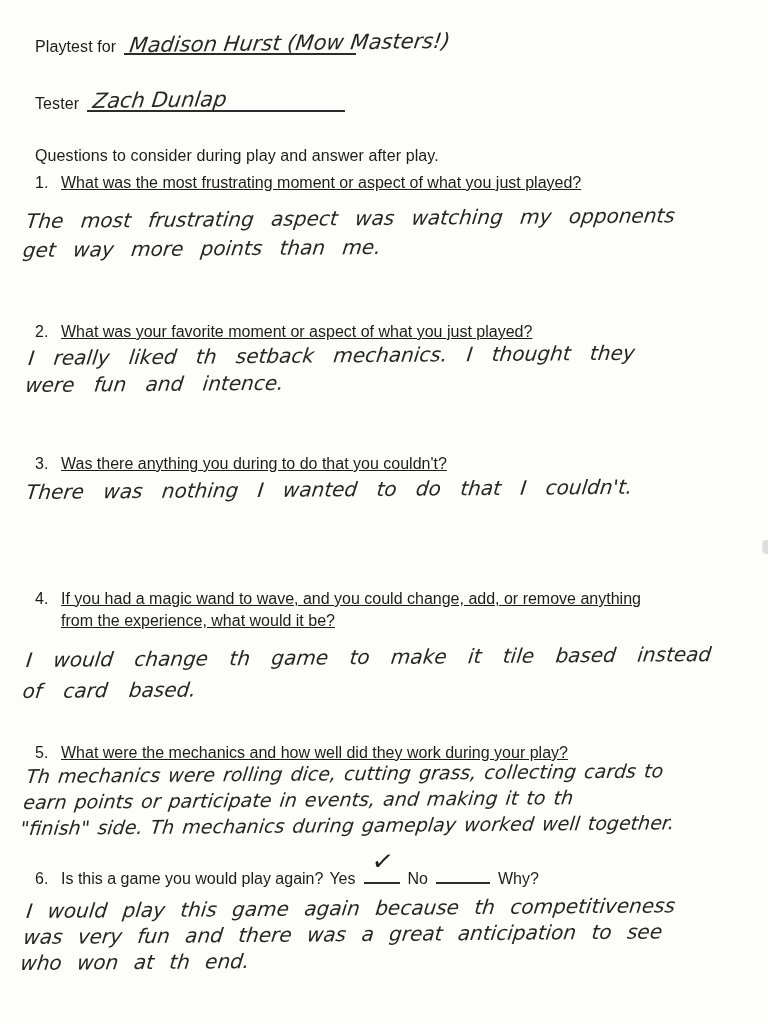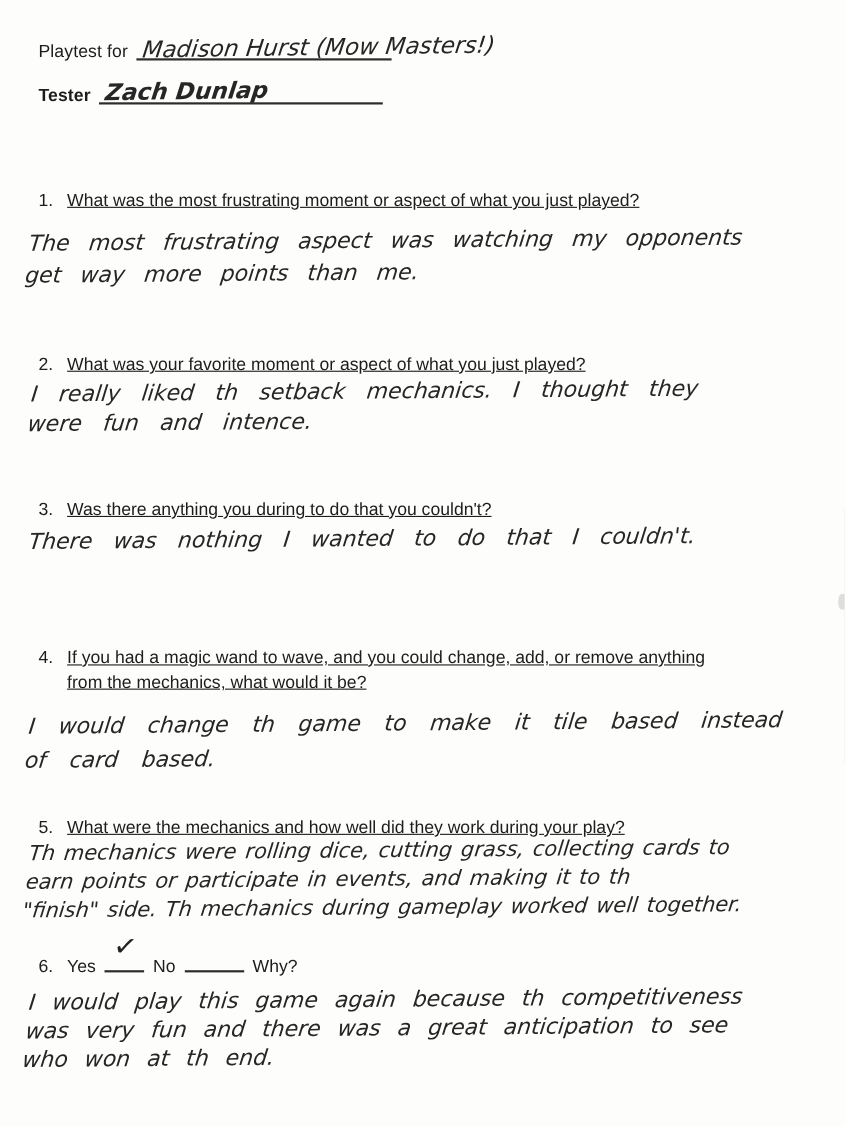--- a/index.html
+++ b/index.html
@@ -84,25 +84,26 @@
 </head>
 <body>
 
 <div class="page">
 
   <div class="abs header-row" style="left:35px;top:33px;">
     <span class="label">Playtest for</span>
     <span class="blank" style="width:232px;"><span class="hw header-hw">Madison Hurst (Mow Masters!)</span></span>
   </div>
 
-  <div class="abs header-row" style="left:35px;top:73px;font-weight:bold;">
+  <div class="abs header-row" style="left:35px;top:90px;">
     <span class="label">Tester</span>
     <span class="blank" style="width:258px;"><span class="hw header-hw">Zach Dunlap</span></span>
   </div>
 
+  <div class="abs label" style="left:35px;top:147px;">Questions to consider during play and answer after play.</div>
 
   <div class="abs question" style="left:35px;top:172px;">
     <span class="qnum">1.</span>
     <span class="qtext">What was the most frustrating moment or aspect of what you just played?</span>
   </div>
   <div class="abs answer hw a1" style="left:28px;top:207px;">
     <div>The most frustrating aspect was watching my opponents</div>
     <div>get way more points than me.</div>
   </div>
 
@@ -118,39 +119,40 @@
   <div class="abs question" style="left:35px;top:453px;">
     <span class="qnum">3.</span>
     <span class="qtext">Was there anything you during to do that you couldn't?</span>
   </div>
   <div class="abs answer hw a3" style="left:28px;top:478px;">
     <div>There was nothing I wanted to do that I couldn't.</div>
   </div>
 
   <div class="abs question" style="left:35px;top:588px;">
     <span class="qnum">4.</span>
-    <span class="qtext wrap">If you had a magic wand to wave, and you could change, add, or remove anything from the mechanics, what would it be?</span>
+    <span class="qtext wrap">If you had a magic wand to wave, and you could change, add, or remove anything from the experience, what would it be?</span>
   </div>
   <div class="abs answer hw a4" style="left:28px;top:645px;">
     <div>I would change th game to make it tile based instead</div>
     <div>of card based.</div>
   </div>
 
   <div class="abs question" style="left:35px;top:742px;">
     <span class="qnum">5.</span>
     <span class="qtext">What were the mechanics and how well did they work during your play?</span>
   </div>
   <div class="abs answer hw a5" style="left:28px;top:763px;">
     <div>Th mechanics were rolling dice, cutting grass, collecting cards to</div>
     <div>earn points or participate in events, and making it to th</div>
     <div>"finish" side. Th mechanics during gameplay worked well together.</div>
   </div>
 
   <div class="abs q6-line" style="left:35px;top:868px;">
     <span class="qnum">6.</span>
+    <span class="piece">Is this a game you would play again?</span>
     <span class="piece">Yes</span>
     <span class="inline-blank yes-blank">
         <span class="check hw">✓</span>
       </span>
     <span class="piece">No</span>
     <span class="inline-blank no-blank"></span>
     <span class="piece">Why?</span>
   </div>
   <div class="abs answer hw a6" style="left:28px;top:898px;">
     <div>I would play this game again because th competitiveness</div>

